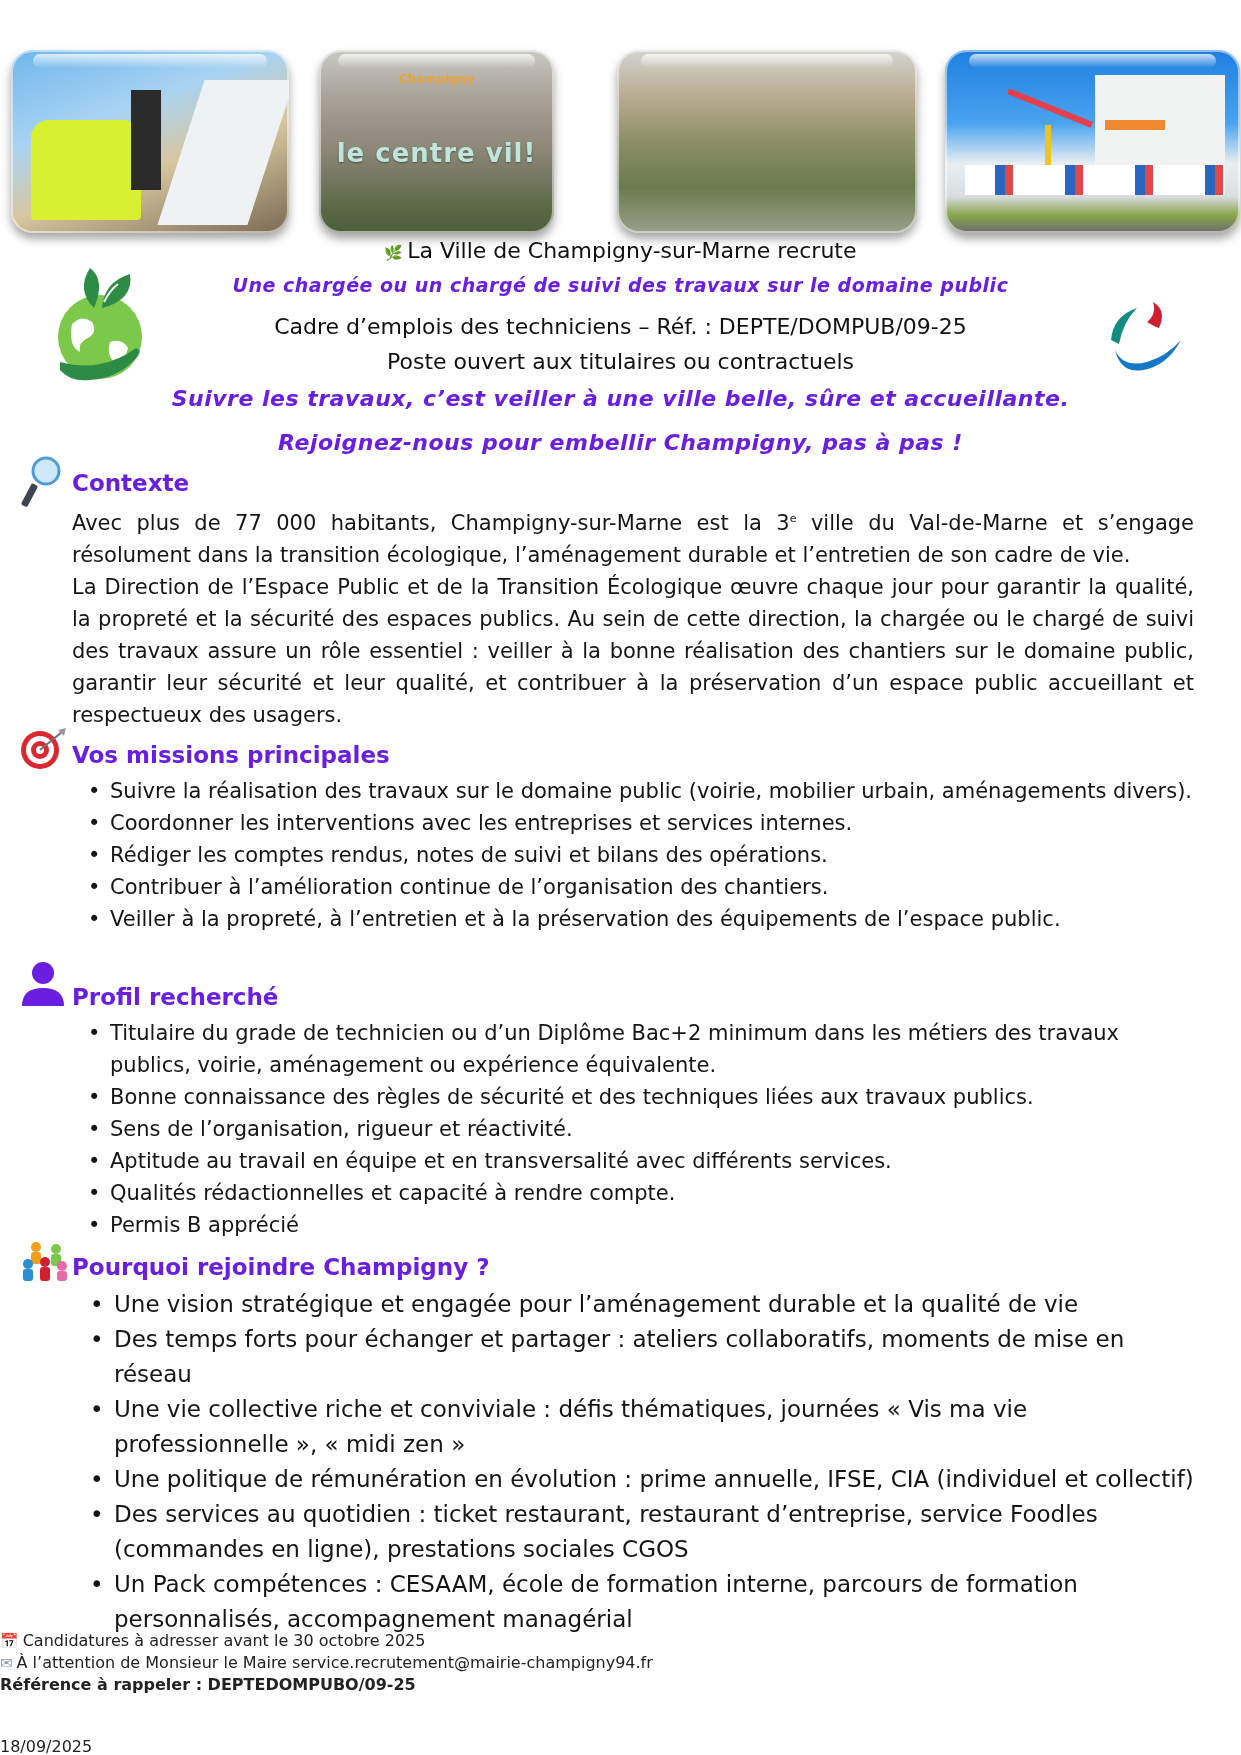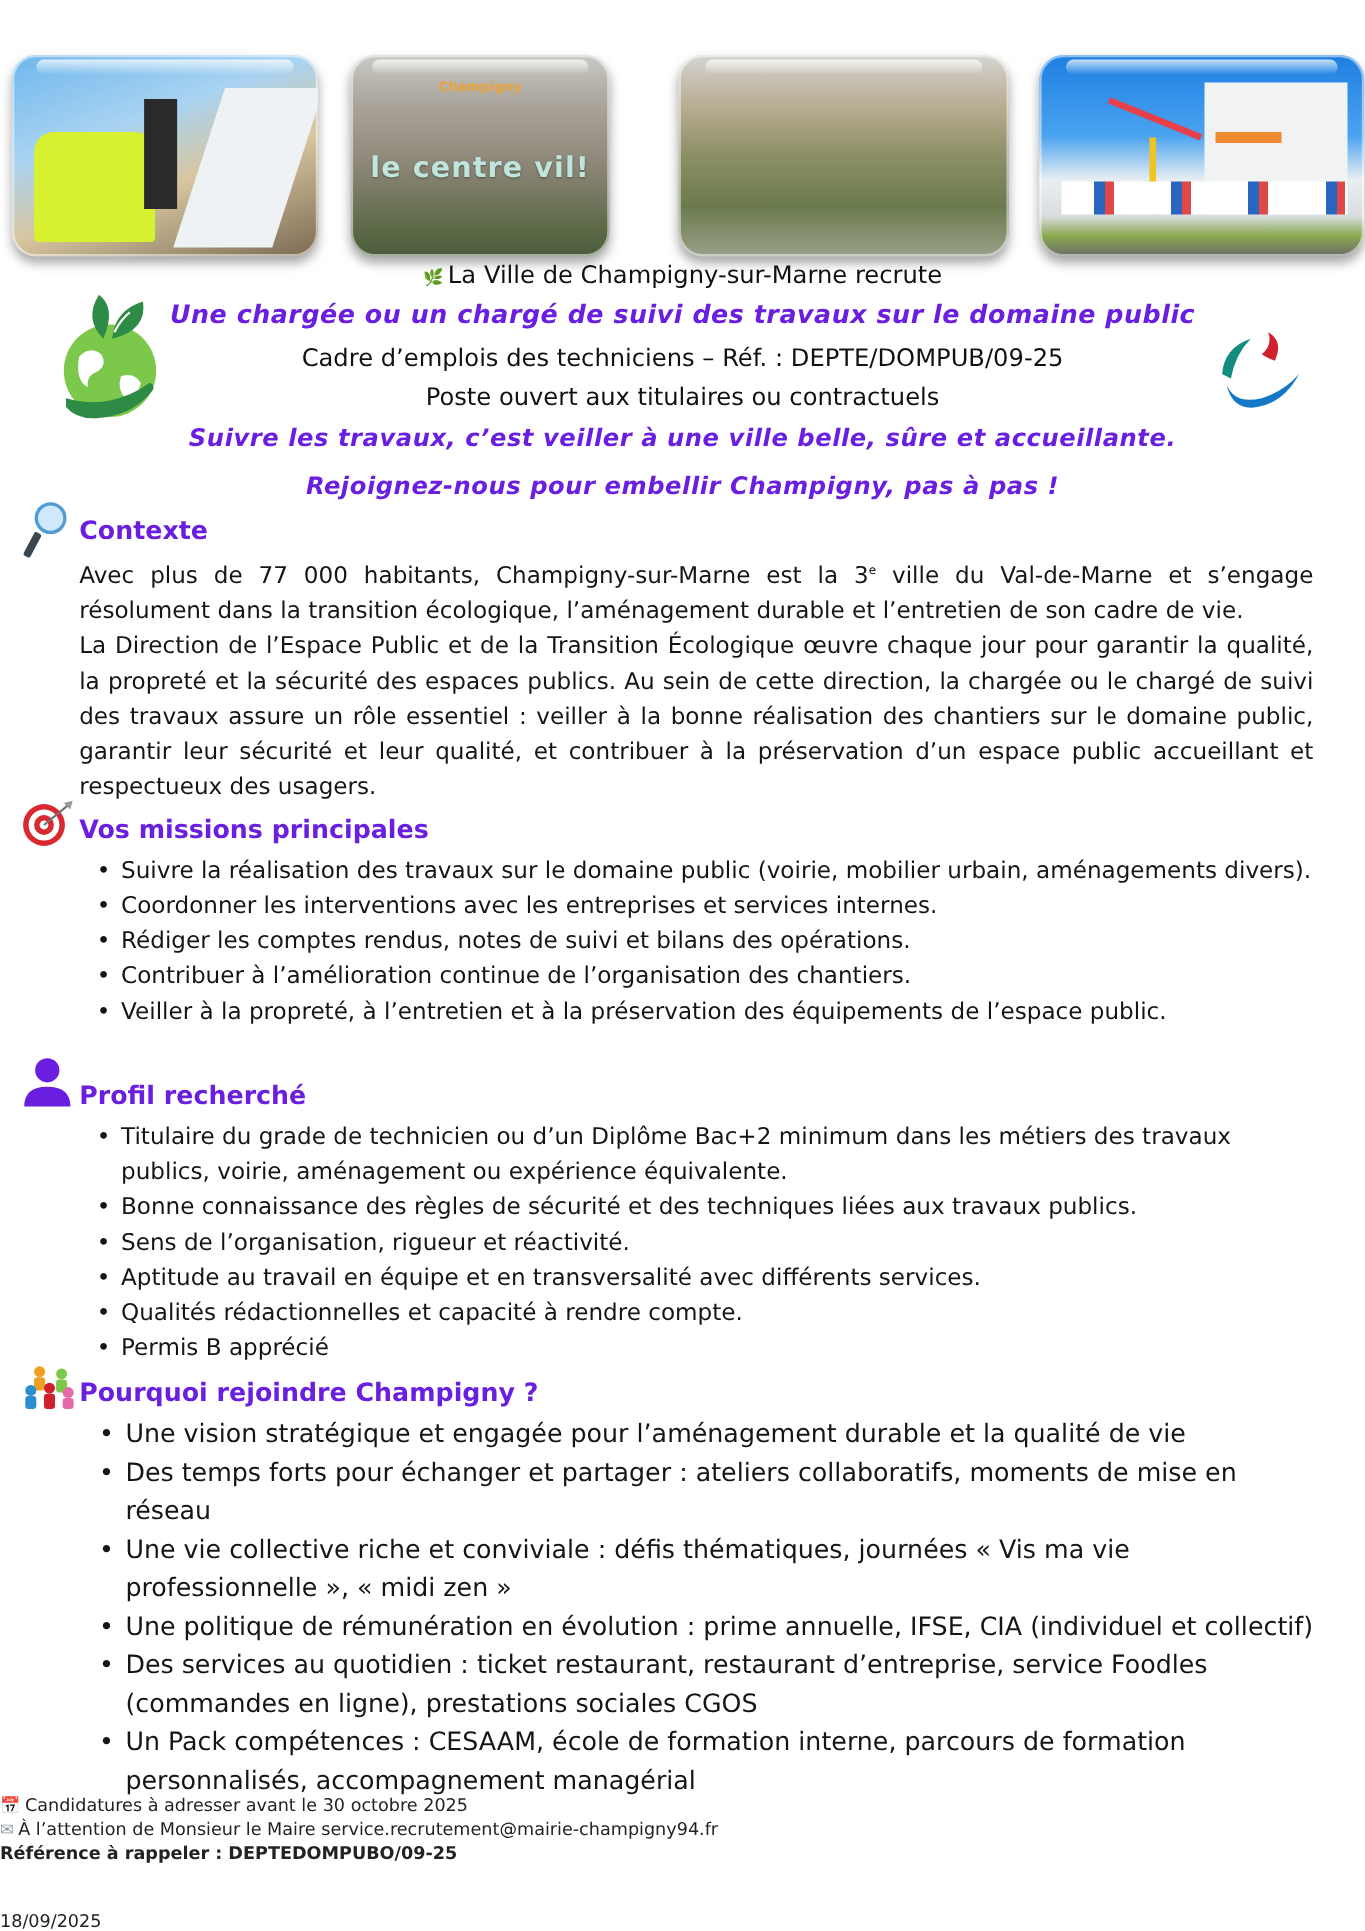--- a/index.html
+++ b/index.html
@@ -34,21 +34,21 @@
   .crane { left: 60px; top: 55px; width: 90px; height: 6px; background: #e6404a; transform: rotate(22deg); }
   .crane2 { left: 100px; top: 75px; width: 6px; height: 70px; background: #f0c420; }
   .bldg { left: 150px; top: 25px; width: 130px; height: 120px; background: #f1f2f2; }
   .bldg2 { left: 160px; top: 70px; width: 60px; height: 10px; background: #f08a30; }
   .boards { left: 20px; top: 115px; width: 260px; height: 30px;
     background: repeating-linear-gradient(90deg, #ffffff 0 30px, #2a66c0 30px 40px, #e04848 40px 48px, #ffffff 48px 70px); }
 
   .header { position: absolute; top: 238px; left: 0; width: 1241px; text-align: center; }
   .header .line { position: absolute; left: 0; width: 1241px; text-align: center; }
   .recrute { top: 0; font-size: 22px; color: #111; }
-  .title { top: 36px; font-size: 23px; color: #6a1ee0; font-weight: bold; letter-spacing: 0.5px;
+  .title { top: 36px; font-size: 19px; color: #6a1ee0; font-weight: bold; letter-spacing: 0.5px;
     font-family: "DejaVu Sans", sans-serif; font-style: italic; }
   .cadre { top: 76px; font-size: 22px; }
   .ouvert { top: 111px; font-size: 22px; }
   .slogan1 { top: 148px; font-size: 22px; color: #6a1ee0; font-weight: bold; font-style: italic; letter-spacing: 0.5px; }
   .slogan2 { top: 192px; font-size: 22px; color: #6a1ee0; font-weight: bold; font-style: italic; letter-spacing: 0.5px; }
 
   .logo-left { position: absolute; left: 50px; top: 262px; width: 100px; height: 130px; }
   .logo-right { position: absolute; left: 1105px; top: 300px; width: 80px; height: 72px; }
 
   .section-icon { position: absolute; }

